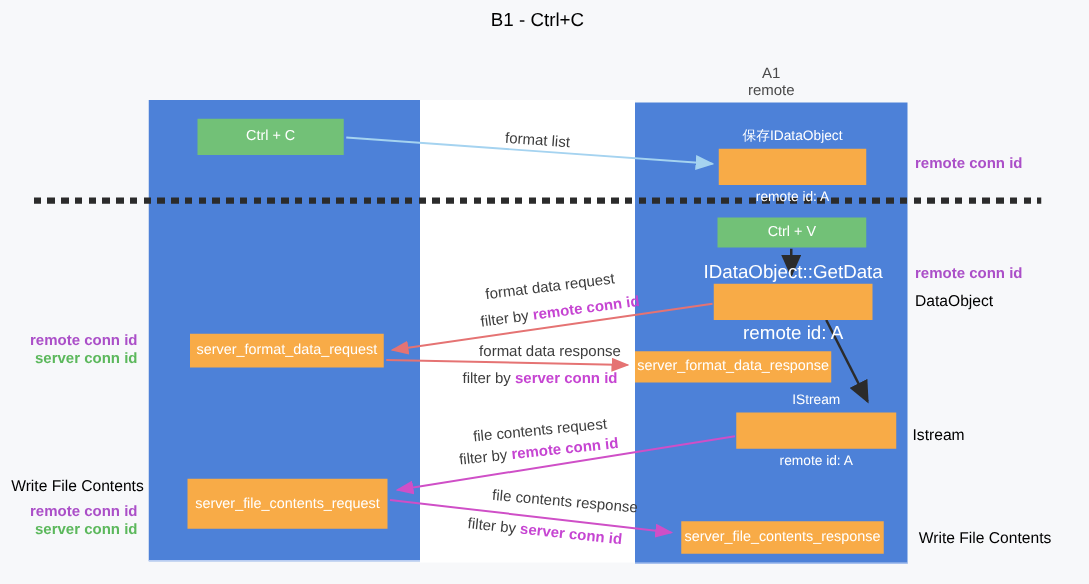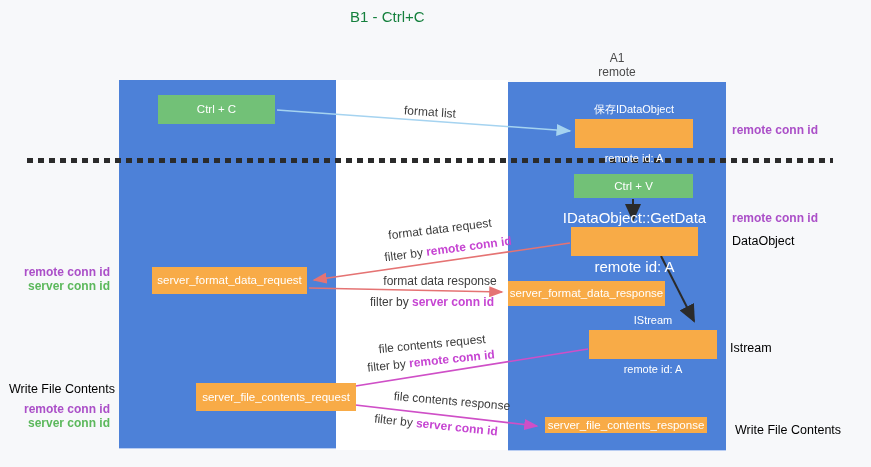--- a/index.html
+++ b/index.html
@@ -10,21 +10,21 @@
     font-family: "Liberation Sans", sans-serif;
   }
   .lane-white { position: absolute; background: #ffffff; }
   .column { position: absolute; background: var(--column-blue); border-bottom: 1px solid #b9cdf2; }
   .col-header {
     position: absolute; text-align: center; color: #4a4a4a;
     font-size: 12px; line-height: 14px;
   }
   .page-title {
     position: absolute; left: 350px; top: 7px; width: 160px;
-    color: #15803d; font-size: 15px; line-height: 19px;
+    text-align: center; color: #000000; font-size: 15px; line-height: 19px;
   }
   .node {
     position: absolute; display: flex; flex-direction: column;
     align-items: center; justify-content: center;
     color: #ffffff; font-size: 11.5px; line-height: 13px; text-align: center;
   }
   .node-green { background: var(--box-green); }
   .node-orange { background: var(--box-orange); gap: 36px; }
   .dashline {
     position: absolute; left: 27px; top: 158px; width: 806px; height: 5px;
@@ -123,25 +123,25 @@
 
   <div class="node node-orange" style="left:508px; top:281px; width:157px; height:25px;">
     <div>server_format_data_response</div>
   </div>
 
   <div class="node node-orange" style="left:589px; top:330px; width:128px; height:29px; font-size:11px;">
     <div>IStream</div>
     <div>remote id: A</div>
   </div>
 
-  <div class="node node-orange" style="left:150px; top:383px; width:160px; height:28px;margin-left:46px;">
+  <div class="node node-orange" style="left:150px; top:383px; width:160px; height:40px;">
     <div>server_file_contents_request</div>
   </div>
 
-  <div class="node node-orange" style="left:545px; top:417px; width:162px; height:16px;">
+  <div class="node node-orange" style="left:545px; top:417px; width:162px; height:26px;">
     <div>server_file_contents_response</div>
   </div>
 
   <div class="flow-label" style="left:430px; top:112px; --rot:4deg;">format list</div>
 
   <div class="flow-label" style="left:440px; top:229px; --rot:-7deg;">format data request</div>
   <div class="flow-label" style="left:448px; top:249px; --rot:-7.5deg;"><span>filter by </span><span class="conn-id">remote conn id</span></div>
 
   <div class="flow-label" style="left:440px; top:281px;">format data response</div>
   <div class="flow-label" style="left:432px; top:302px;"><span>filter by </span><span class="conn-id">server conn id</span></div>

